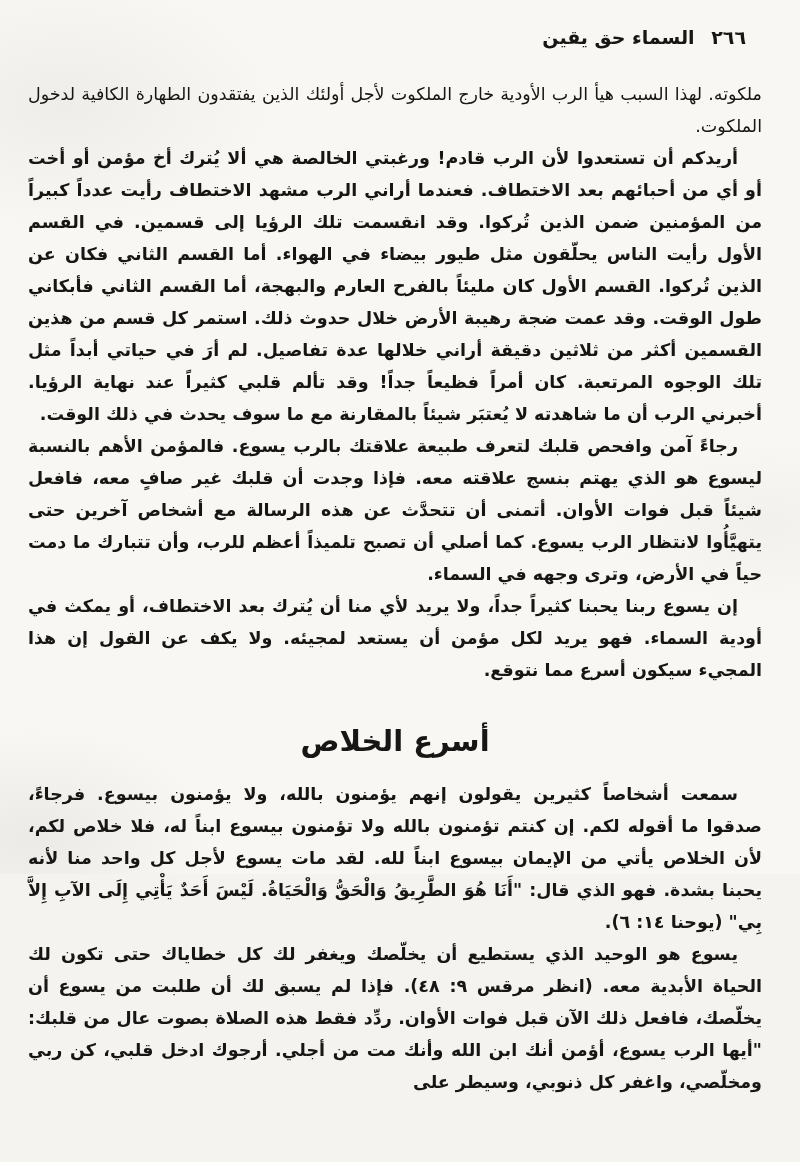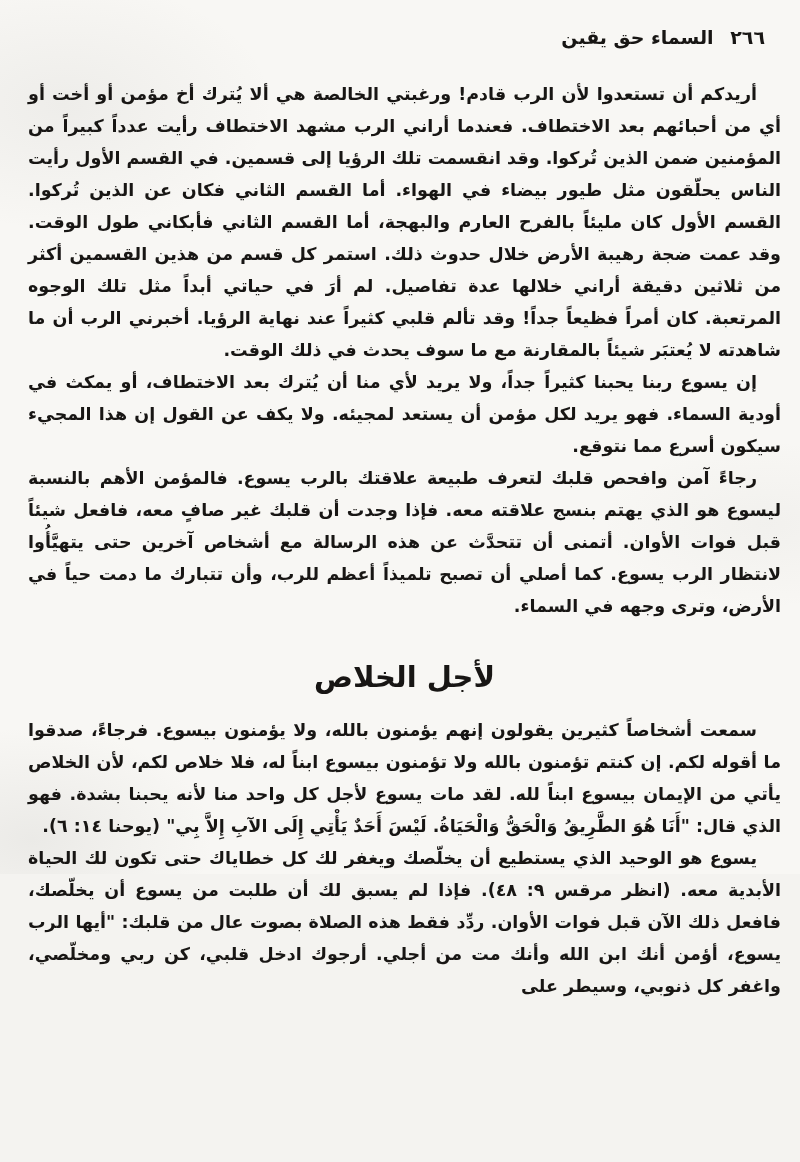--- a/index.html
+++ b/index.html
@@ -13,21 +13,21 @@
     font-family: "DejaVu Sans", sans-serif;
     color: #181614;
     background: #f4f3f0;
   }
   .page {
     position: relative;
     width: 800px;
     height: 874px;
     box-sizing: border-box;
     direction: rtl;
-    padding: 24px 19px 0 28px;
+    padding: 24px 38px 0 28px;
     background:
       radial-gradient(ellipse 300px 180px at 8% 12%, rgba(120,120,115,0.08), transparent 70%),
       radial-gradient(ellipse 260px 160px at 4% 96%, rgba(120,120,115,0.10), transparent 70%),
       radial-gradient(ellipse 240px 120px at 96% 60%, rgba(120,120,115,0.05), transparent 70%),
       #f8f7f4;
   }
   .running-head {
     text-align: right;
     font-weight: bold;
     font-size: 19px;
@@ -66,28 +66,29 @@
 
 <div class="page">
 
   <div class="running-head">
     <span class="page-num">٢٦٦</span>
     <span class="book-title">السماء حق يقين</span>
   </div>
 
   <div class="body-text">
 
+    <p class="para">ملكوته. لهذا السبب هيأ الرب الأودية خارج الملكوت لأجل أولئك الذين يفتقدون الطهارة الكافية لدخول الملكوت.</p>
 
     <p class="para indent">أريدكم أن تستعدوا لأن الرب قادم! ورغبتي الخالصة هي ألا يُترك أخ مؤمن أو أخت أو أي من أحبائهم بعد الاختطاف. فعندما أراني الرب مشهد الاختطاف رأيت عدداً كبيراً من المؤمنين ضمن الذين تُركوا. وقد انقسمت تلك الرؤيا إلى قسمين. في القسم الأول رأيت الناس يحلّقون مثل طيور بيضاء في الهواء. أما القسم الثاني فكان عن الذين تُركوا. القسم الأول كان مليئاً بالفرح العارم والبهجة، أما القسم الثاني فأبكاني طول الوقت. وقد عمت ضجة رهيبة الأرض خلال حدوث ذلك. استمر كل قسم من هذين القسمين أكثر من ثلاثين دقيقة أراني خلالها عدة تفاصيل. لم أرَ في حياتي أبداً مثل تلك الوجوه المرتعبة. كان أمراً فظيعاً جداً! وقد تألم قلبي كثيراً عند نهاية الرؤيا. أخبرني الرب أن ما شاهدته لا يُعتبَر شيئاً بالمقارنة مع ما سوف يحدث في ذلك الوقت.</p>
 
+    <p class="para indent">رجاءً آمن وافحص قلبك لتعرف طبيعة علاقتك بالرب يسوع. فالمؤمن الأهم بالنسبة ليسوع هو الذي يهتم بنسج علاقته معه. فإذا وجدت أن قلبك غير صافٍ معه، فافعل شيئاً قبل فوات الأوان. أتمنى أن تتحدَّث عن هذه الرسالة مع أشخاص آخرين حتى يتهيَّأُوا لانتظار الرب يسوع. كما أصلي أن تصبح تلميذاً أعظم للرب، وأن تتبارك ما دمت حياً في الأرض، وترى وجهه في السماء.</p>
+
     <p class="para indent">إن يسوع ربنا يحبنا كثيراً جداً، ولا يريد لأي منا أن يُترك بعد الاختطاف، أو يمكث في أودية السماء. فهو يريد لكل مؤمن أن يستعد لمجيئه. ولا يكف عن القول إن هذا المجيء سيكون أسرع مما نتوقع.</p>
 
-    <p class="para indent">رجاءً آمن وافحص قلبك لتعرف طبيعة علاقتك بالرب يسوع. فالمؤمن الأهم بالنسبة ليسوع هو الذي يهتم بنسج علاقته معه. فإذا وجدت أن قلبك غير صافٍ معه، فافعل شيئاً قبل فوات الأوان. أتمنى أن تتحدَّث عن هذه الرسالة مع أشخاص آخرين حتى يتهيَّأُوا لانتظار الرب يسوع. كما أصلي أن تصبح تلميذاً أعظم للرب، وأن تتبارك ما دمت حياً في الأرض، وترى وجهه في السماء.</p>
-
-    <h2 class="section-heading">لأجل الخلاص</h2>
+    <h2 class="section-heading">أسرع الخلاص</h2>
 
     <p class="para indent">سمعت أشخاصاً كثيرين يقولون إنهم يؤمنون بالله، ولا يؤمنون بيسوع. فرجاءً، صدقوا ما أقوله لكم. إن كنتم تؤمنون بالله ولا تؤمنون بيسوع ابناً له، فلا خلاص لكم، لأن الخلاص يأتي من الإيمان بيسوع ابناً لله. لقد مات يسوع لأجل كل واحد منا لأنه يحبنا بشدة. فهو الذي قال: "أَنَا هُوَ الطَّرِيقُ وَالْحَقُّ وَالْحَيَاةُ. لَيْسَ أَحَدٌ يَأْتِي إِلَى الآبِ إِلاَّ بِي" (يوحنا ١٤: ٦).</p>
 
     <p class="para indent">يسوع هو الوحيد الذي يستطيع أن يخلّصك ويغفر لك كل خطاياك حتى تكون لك الحياة الأبدية معه. (انظر مرقس ٩: ٤٨). فإذا لم يسبق لك أن طلبت من يسوع أن يخلّصك، فافعل ذلك الآن قبل فوات الأوان. ردِّد فقط هذه الصلاة بصوت عال من قلبك: "أيها الرب يسوع، أؤمن أنك ابن الله وأنك مت من أجلي. أرجوك ادخل قلبي، كن ربي ومخلّصي، واغفر كل ذنوبي، وسيطر على</p>
 
   </div>
 
 </div>
 
 </body></html>

